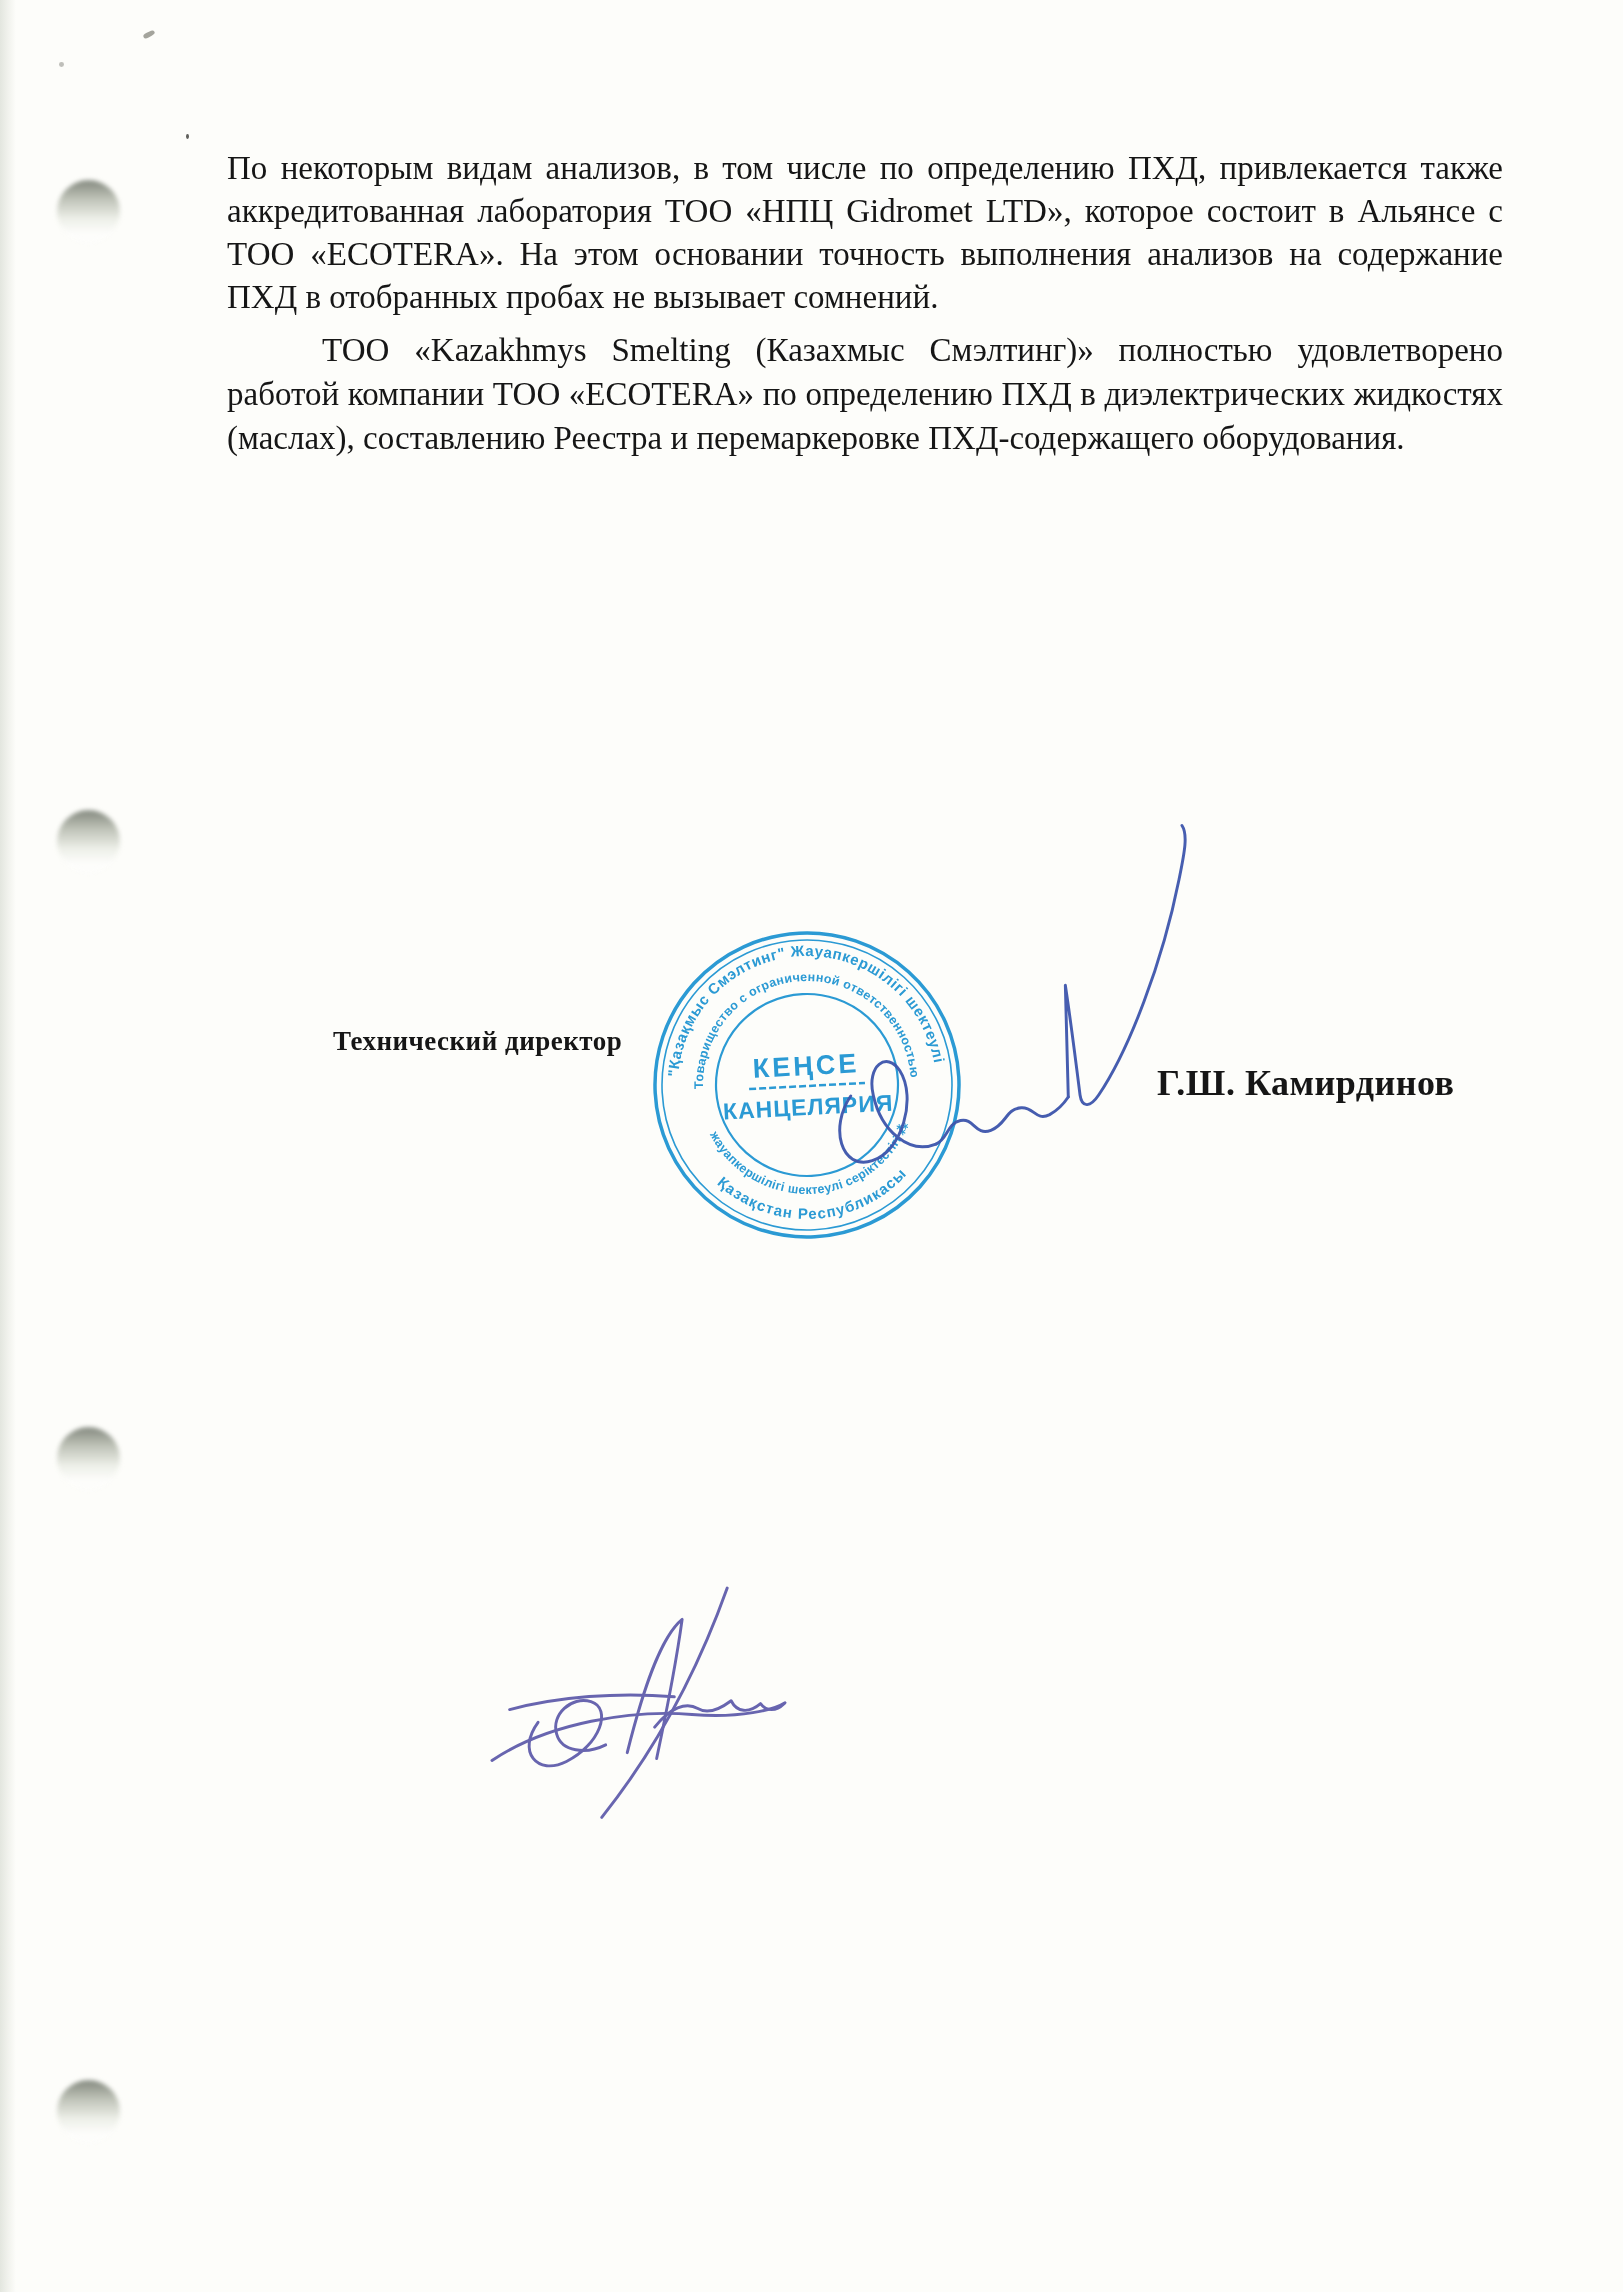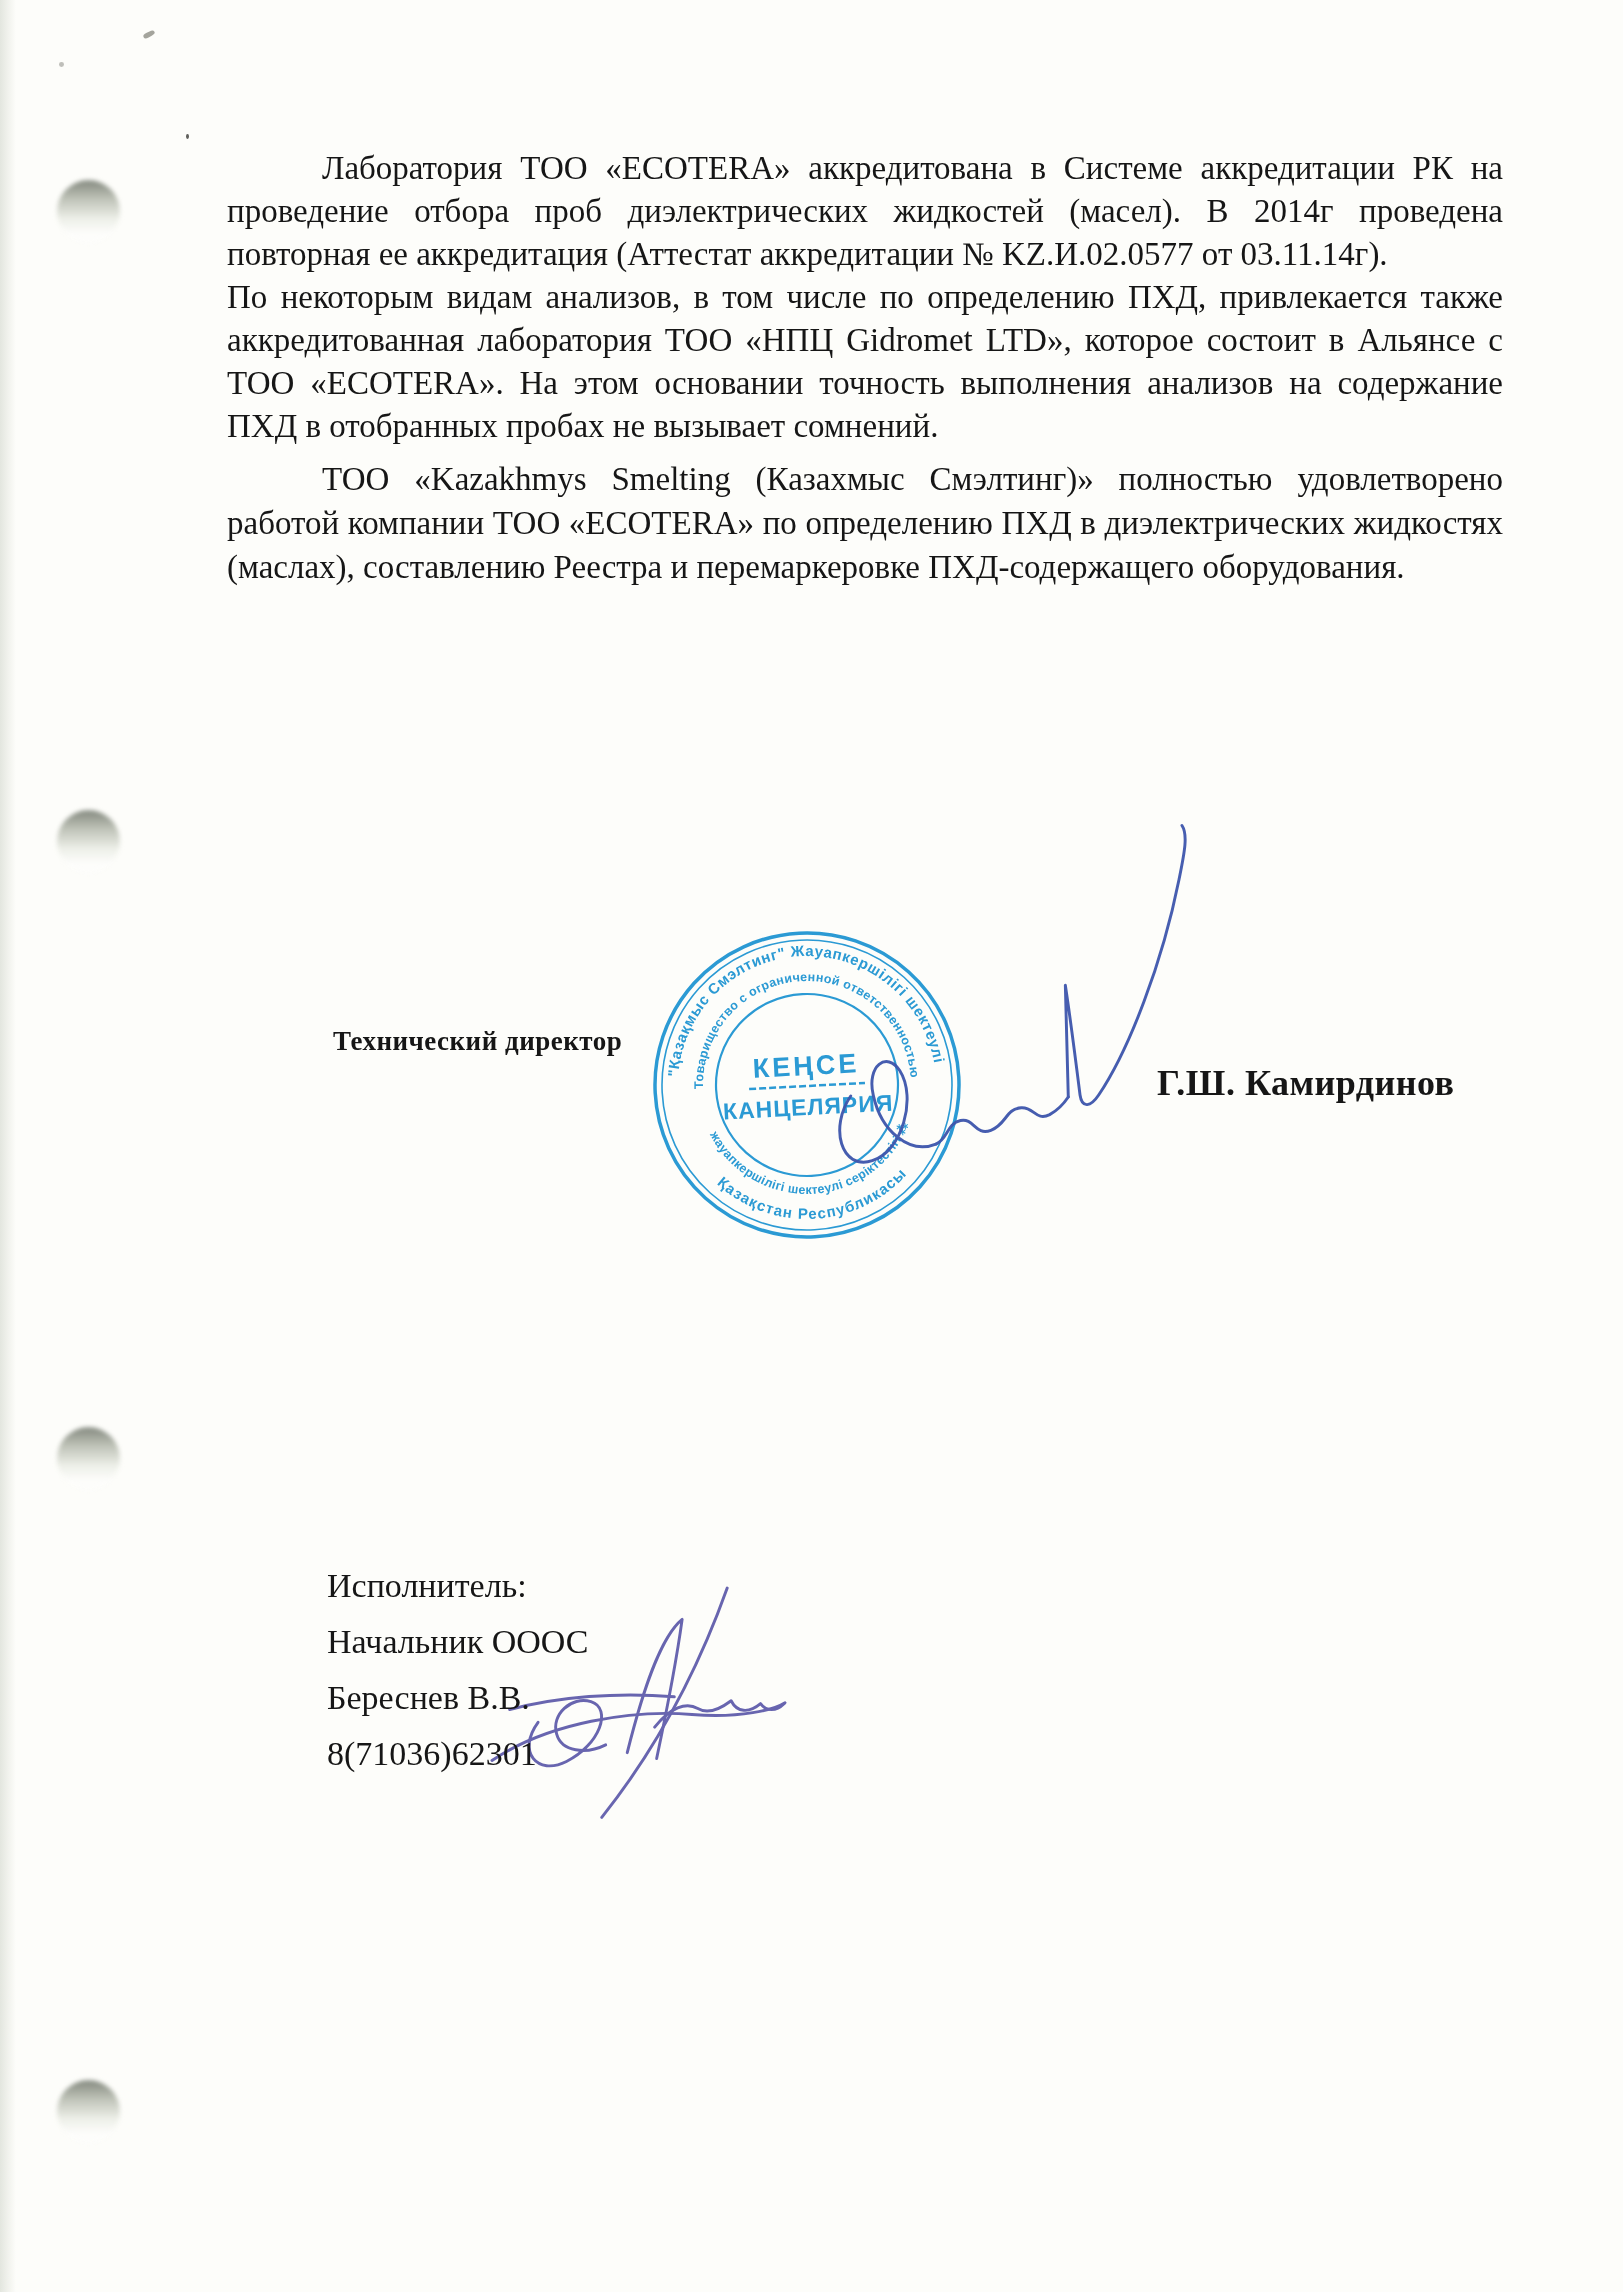--- a/index.html
+++ b/index.html
@@ -81,21 +81,20 @@
   <div class="hole hole-1"></div>
   <div class="hole hole-2"></div>
   <div class="hole hole-3"></div>
   <div class="hole hole-4"></div>
 
   <div class="speck speck-1"></div>
   <div class="speck speck-2"></div>
   <div class="speck speck-3"></div>
 
   <div class="body-text">
-    <p class="indent para-1">Лаборатория ТОО «ECOTERA» аккредитована в Системе аккредитации РК на проведение отбора проб диэлектрических жидкостей (масел). В 2014г проведена повторная ее аккредитация (Аттестат аккредитации № KZ.И.02.0577 от 03.11.14г).</p>
     <p class="para-2">По некоторым видам анализов, в том числе по определению ПХД, привлекается также аккредитованная лаборатория ТОО «НПЦ Gidromet LTD», которое состоит в Альянсе с ТОО «ECOTERA». На этом основании точность выполнения анализов на содержание ПХД в отобранных пробах не вызывает сомнений.</p>
     <p class="indent para-3">ТОО «Kazakhmys Smelting (Казахмыс Смэлтинг)» полностью удовлетворено работой компании ТОО «ECOTERA» по определению ПХД в диэлектрических жидкостях (маслах), составлению Реестра и перемаркеровке ПХД-содержащего оборудования.</p>
   </div>
 
   <div class="signoff-role">Технический директор</div>
   <div class="signoff-name">Г.Ш. Камирдинов</div>
 
   <div class="stamp">
     <svg viewBox="0 0 320 320">
       <defs>
@@ -138,21 +137,15 @@
     <g fill="none" stroke="#5c59a9" stroke-width="3" stroke-linecap="round" stroke-linejoin="round" opacity="0.92">
       <path d="M 742 1620 C 722 1676 684 1766 614 1854"></path>
       <path d="M 549 1757 C 527 1787 548 1812 578 1797 C 612 1780 625 1743 603 1736 C 583 1730 562 1749 568 1769 C 573 1787 598 1790 618 1780"></path>
       <path d="M 640 1788 C 656 1724 674 1670 696 1652 C 690 1696 678 1756 670 1794"></path>
       <path d="M 668 1762 C 684 1742 700 1736 712 1743 C 722 1749 734 1744 746 1735 C 752 1747 764 1748 776 1738 C 782 1746 792 1746 800 1738"></path>
       <path d="M 502 1796 C 560 1757 646 1744 706 1749 C 756 1753 790 1744 801 1737"></path>
       <path d="M 520 1744 C 570 1731 630 1726 688 1731"></path>
     </g>
   </svg>
 
-  <div class="executor">
-    <div>Исполнитель:</div>
-    <div>Начальник ОООС</div>
-    <div>Береснев В.В.</div>
-    <div>8(71036)62301</div>
-  </div>
 
 </div>
 
 
 </body></html>

